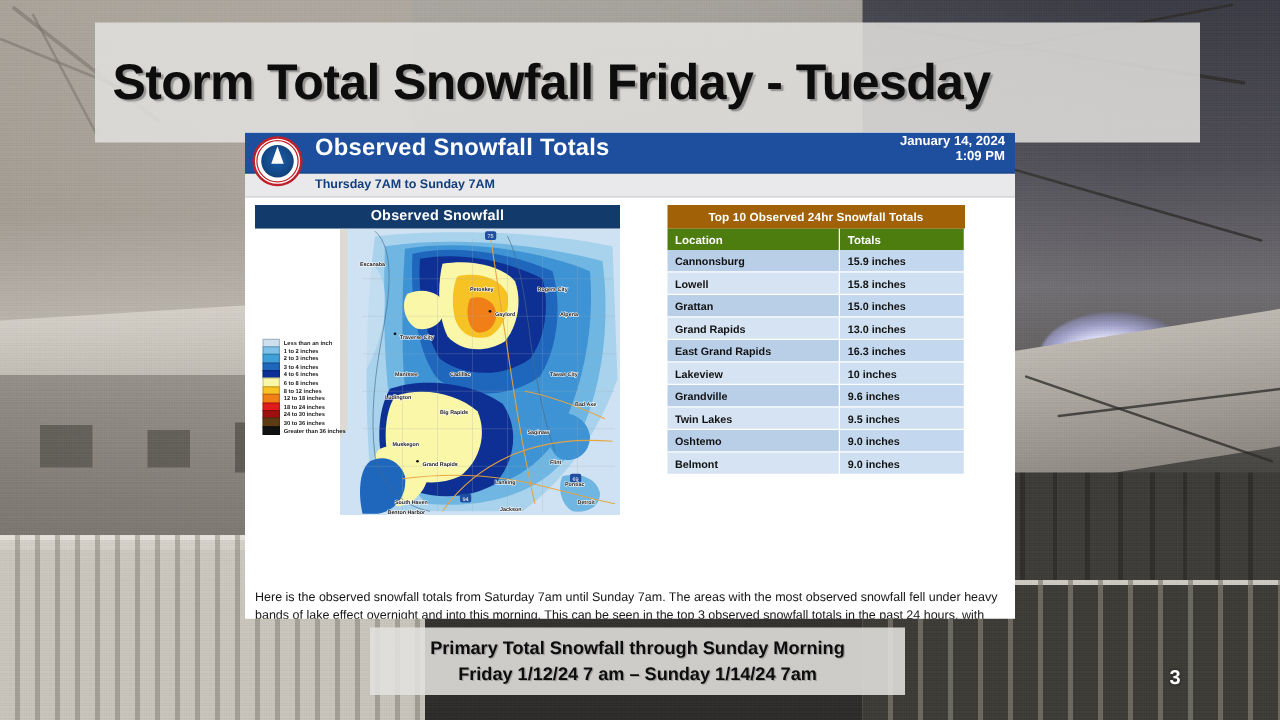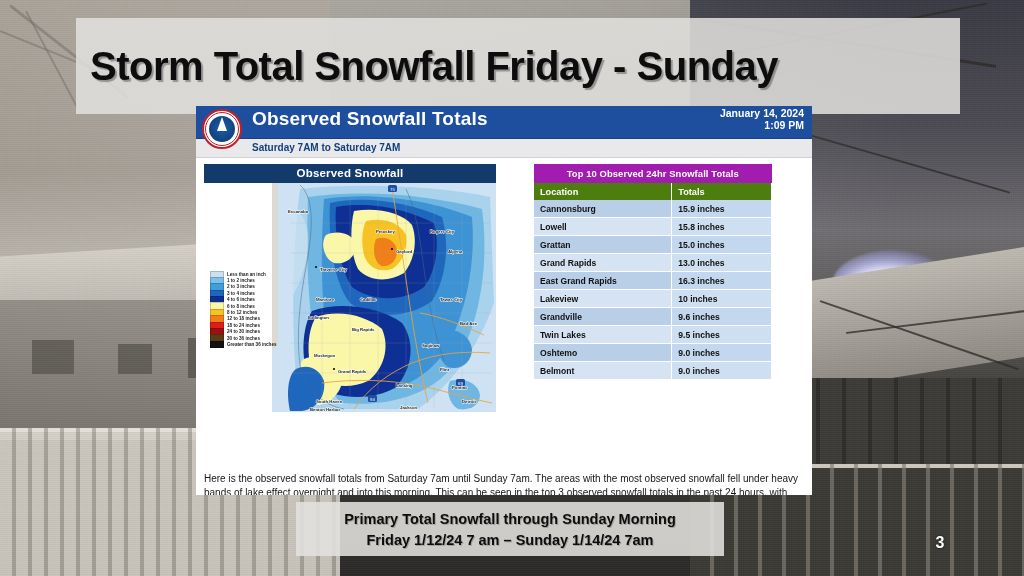--- a/index.html
+++ b/index.html
@@ -163,21 +163,21 @@
     position:absolute;left:6px;top:88px;width:88px;z-index:6;
   }
   .legend-row{display:flex;align-items:center;height:6.4px;}
   .legend-sw{width:12px;height:5.4px;margin-right:3px;flex:0 0 auto;border:0.4px solid rgba(0,0,0,.18);}
   .legend-lbl{font-size:4.6px;color:#1a1a1a;white-space:nowrap;font-weight:600;}
 
   
   .tbl-wrap{position:absolute;left:338px;top:58px;width:238px;}
   table.snow{border-collapse:collapse;width:100%;font-size:8.6px;}
   table.snow th.cap{
-    background:#a21caf;color:#fff;font-size:9.4px;font-weight:bold;
+    background:#a16207;color:#fff;font-size:9.4px;font-weight:bold;
     padding:4px 0;text-align:center;letter-spacing:.1px;
   }
   table.snow th.col{
     background:#4d7c0f;color:#fff;font-size:9.2px;font-weight:bold;
     padding:3.5px 6px;text-align:left;
     border-right:1px solid #ffffff;
   }
   table.snow td{
     padding:3.5px 6px;color:#111;font-weight:bold;font-size:8.6px;
     border-right:1px solid #ffffff;border-bottom:1px solid #ffffff;
@@ -263,39 +263,39 @@
     <div class="branch" style="left:700px;top:18px;width:300px;height:3px;transform:rotate(9deg);"></div>
     <div class="branch" style="left:712px;top:56px;width:280px;height:2px;transform:rotate(-11deg);"></div>
     <div class="branch" style="left:760px;top:120px;width:260px;height:2px;transform:rotate(16deg);"></div>
     <div class="branch" style="left:820px;top:300px;width:210px;height:2px;transform:rotate(19deg);"></div>
     <div class="branch" style="left:846px;top:332px;width:180px;height:1.5px;transform:rotate(-7deg);"></div>
     <div class="snowveil"></div>
     <div class="grain"></div>
   </div>
 
   <div class="title-box">
-    <div class="title-text">Storm Total Snowfall Friday - Sunday</div>
+    <div class="title-text">Storm Total Snowfall Friday - Tuesday</div>
   </div>
 
   <div class="panel">
 
     <div class="nws-header">
       <div class="nws-logo">
         <div class="inner"></div>
           <div class="ring"></div>
           <div class="tri"></div>
       </div>
       <div class="nws-title">Observed Snowfall Totals</div>
       <div class="nws-datetime">
         <div>January 14, 2024</div>
         <div>1:09 PM</div>
       </div>
     </div>
     <div class="nws-sub">
-      <span>Saturday 7AM to Saturday 7AM</span>
+      <span>Thursday 7AM to Sunday 7AM</span>
     </div>
 
     <div class="map-wrap">
       <div class="map-title">Observed Snowfall</div>
       <div class="map-canvas">
         <svg width="292" height="229" viewBox="0 0 292 229">
           <defs>
             <clipPath id="mapclip">
                 <rect x="0" y="0" width="292" height="229"></rect>
               </clipPath>

